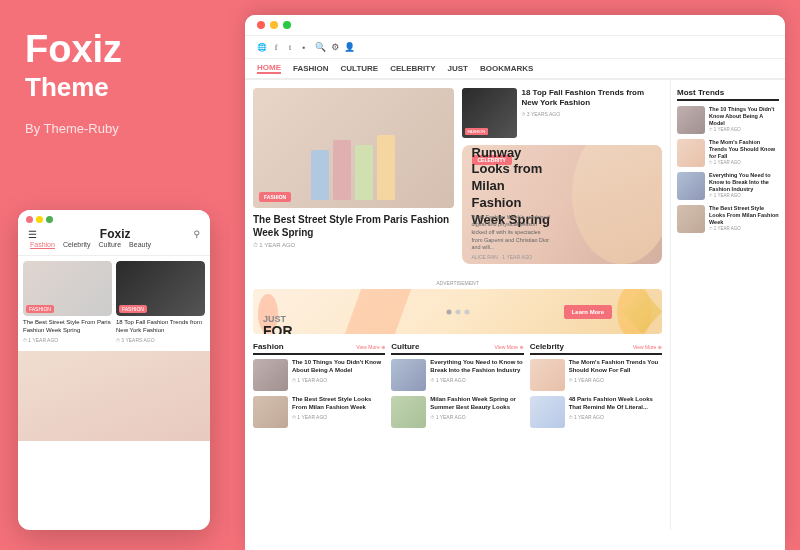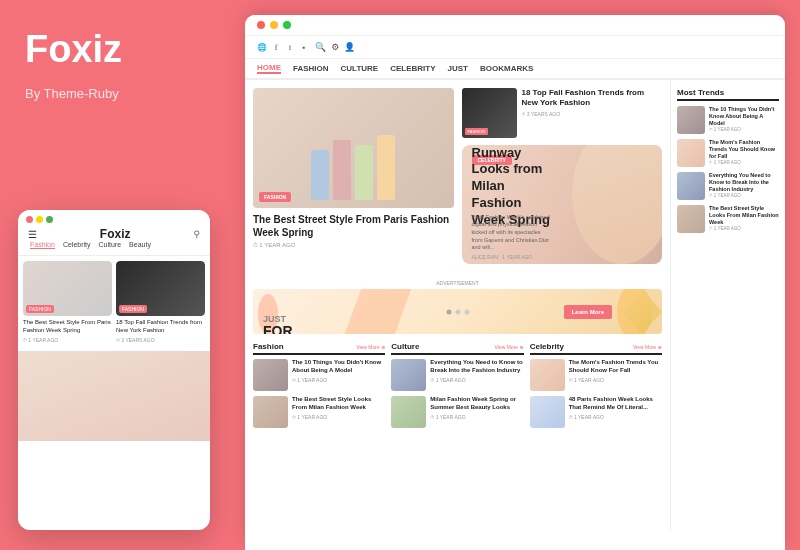--- a/index.html
+++ b/index.html
@@ -535,20 +535,21 @@
       font-size: 4.5px;
       color: #999;
       font-family: Arial, sans-serif;
     }
   </style>
 </head>
 <body>
 
 <div class="left-panel">
   <div class="brand-title">Foxiz</div>
+  <div class="brand-subtitle">Theme</div>
   <div class="brand-by">By Theme-Ruby</div>
 
   <div class="mobile-mockup">
     <div class="mobile-header">
       <div class="mobile-top-bar">
         <div class="mobile-dots">
           <div class="mobile-dot"></div>
           <div class="mobile-dot"></div>
           <div class="mobile-dot"></div>
         </div>

